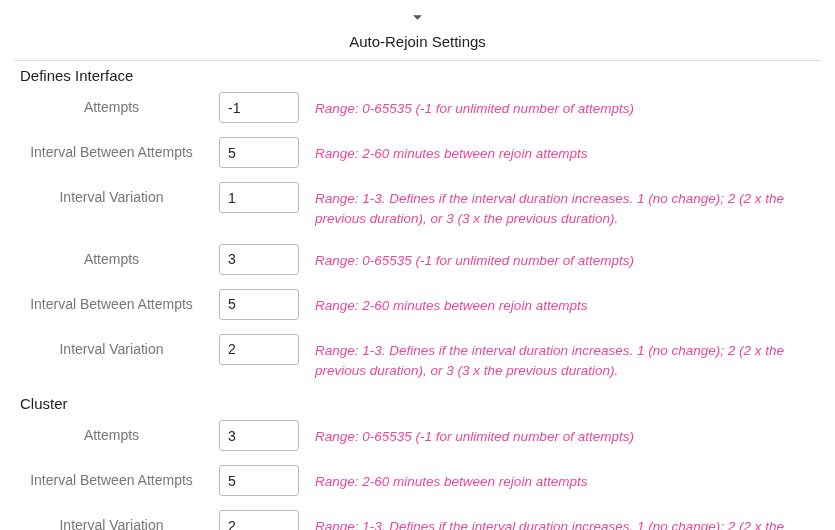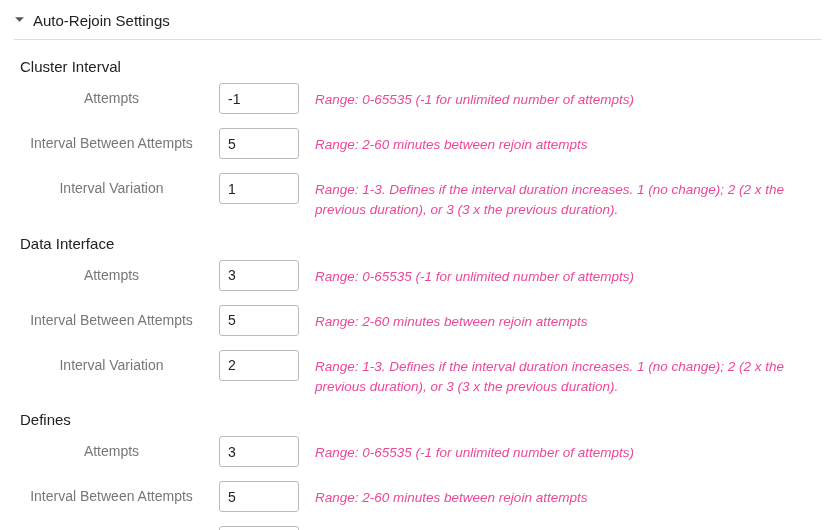--- a/index.html
+++ b/index.html
@@ -14,21 +14,22 @@
       background: #fff;
       width: 835px;
       padding: 12px 14px;
     }
     .section-header {
       display: flex;
       align-items: center;
       gap: 8px;
       padding-bottom: 10px;
       border-bottom: 1px solid #ddd;
-      margin-bottom: 18px;
+      margin-bottom: 6px;
+      flex-direction: column;
     }
     .chevron {
       font-size: 11px;
       color: #555;
       user-select: none;
     }
     .section-title {
       font-size: 15px;
       font-weight: 400;
       color: #222;
@@ -86,21 +87,21 @@
 <div class="section-header">
   <span class="chevron">
     <svg width="11" height="11" viewBox="0 0 10 10">
         <path d="M1 3 L5 7 L9 3 Z" fill="#555"></path>
       </svg>
   </span>
   <span class="section-title">Auto-Rejoin Settings</span>
 </div>
 
 <div class="group">
-  <div class="group-label">Cluster Interval</div>
+  <div class="group-label">Defines Interface</div>
 
   <div class="row">
     <div class="field-label">Attempts</div>
     <div class="input-cell">
       <input type="text" value="-1" style="">
     </div>
     <div class="desc">Range: 0-65535 (-1 for unlimited number of attempts)</div>
   </div>
 
   <div class="row">
@@ -114,21 +115,20 @@
   <div class="row">
     <div class="field-label">Interval Variation</div>
     <div class="input-cell">
       <input type="text" value="1" style="">
     </div>
     <div class="desc">Range: 1-3. Defines if the interval duration increases. 1 (no change); 2 (2 x the previous duration), or 3 (3 x the previous duration).</div>
   </div>
 </div>
 
 <div class="group">
-  <div class="group-label">Data Interface</div>
 
   <div class="row">
     <div class="field-label">Attempts</div>
     <div class="input-cell">
       <input type="text" value="3" style="">
     </div>
     <div class="desc">Range: 0-65535 (-1 for unlimited number of attempts)</div>
   </div>
 
   <div class="row">
@@ -142,21 +142,21 @@
   <div class="row">
     <div class="field-label">Interval Variation</div>
     <div class="input-cell">
       <input type="text" value="2" style="">
     </div>
     <div class="desc">Range: 1-3. Defines if the interval duration increases. 1 (no change); 2 (2 x the previous duration), or 3 (3 x the previous duration).</div>
   </div>
 </div>
 
 <div class="group">
-  <div class="group-label">Defines</div>
+  <div class="group-label">Cluster</div>
 
   <div class="row">
     <div class="field-label">Attempts</div>
     <div class="input-cell">
       <input type="text" value="3" style="">
     </div>
     <div class="desc">Range: 0-65535 (-1 for unlimited number of attempts)</div>
   </div>
 
   <div class="row">

